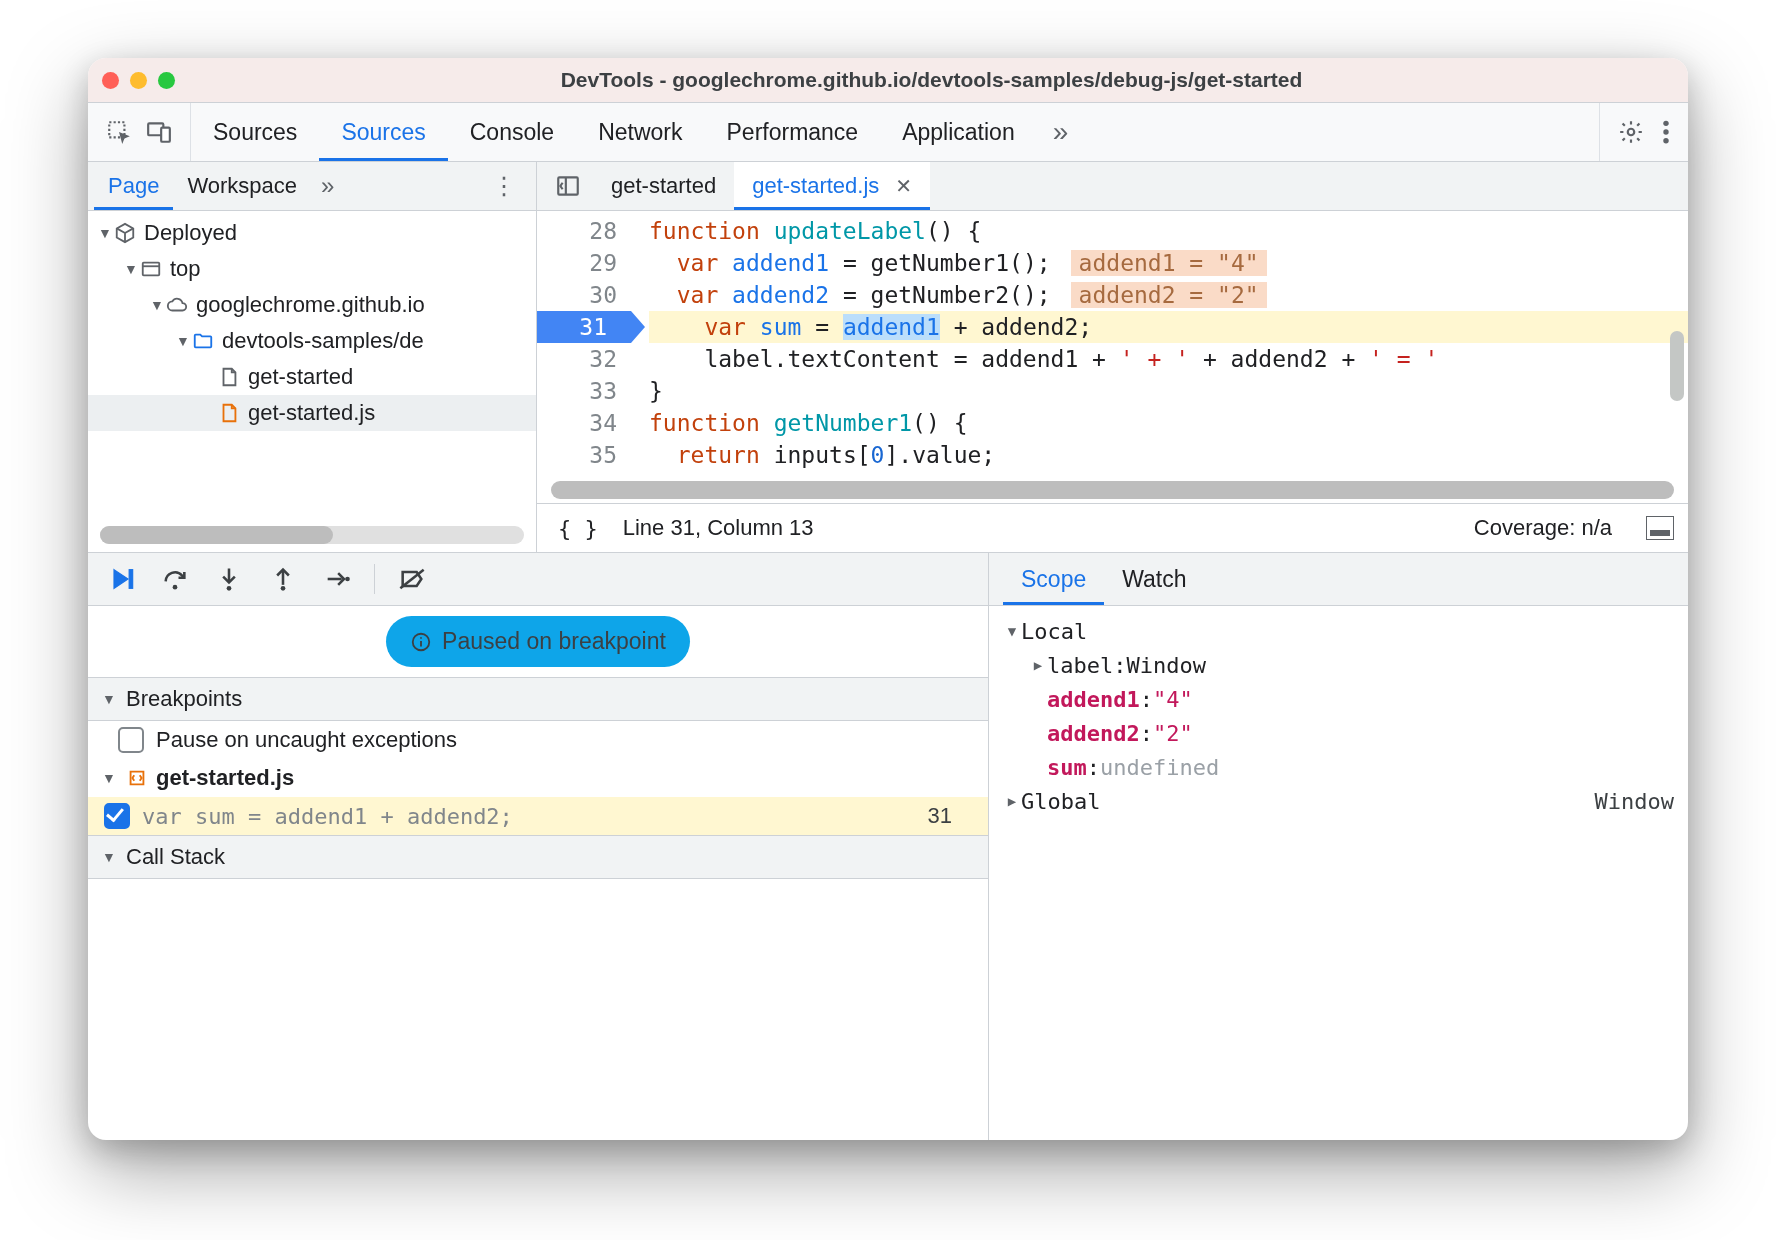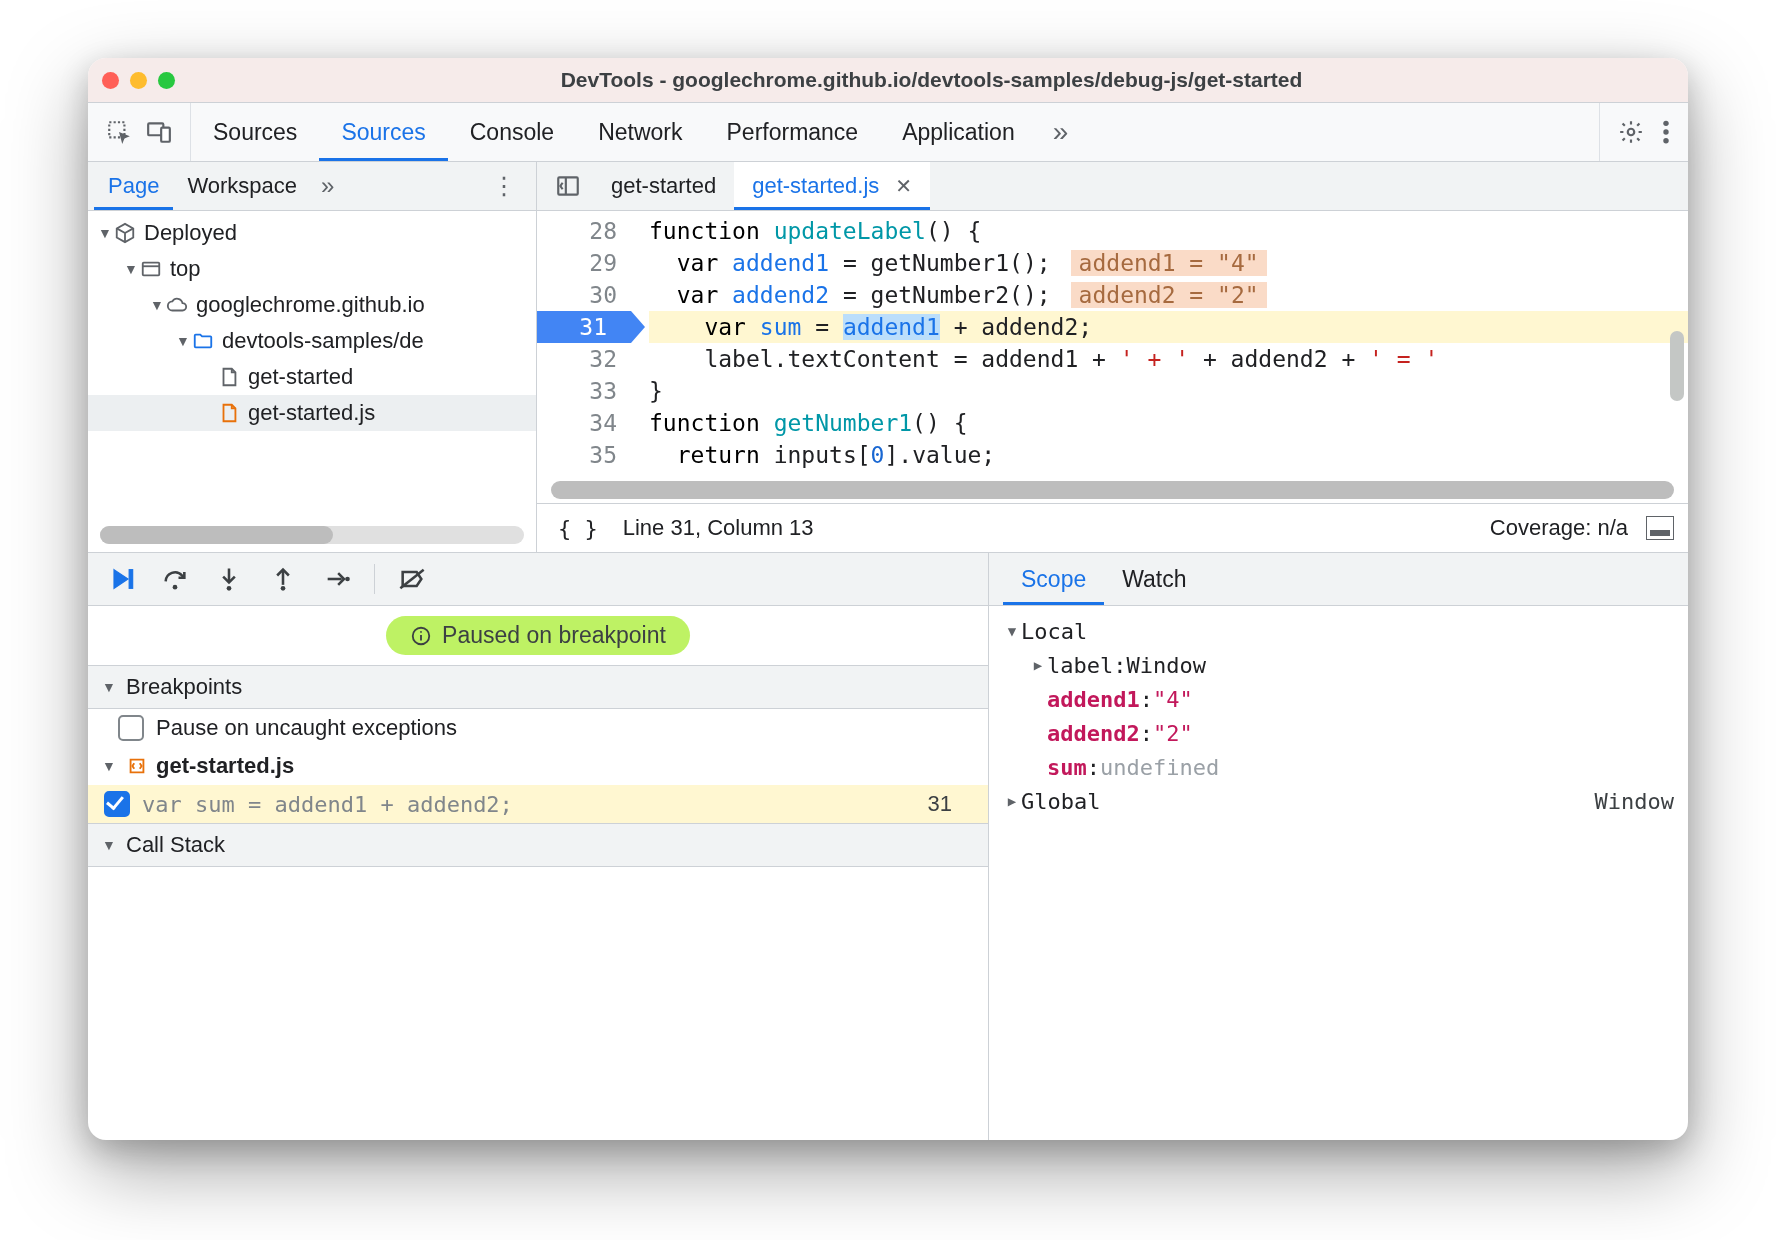--- a/index.html
+++ b/index.html
@@ -65,37 +65,37 @@
   .ed-tab.active{color:var(--blue);box-shadow:inset 0 -3px 0 var(--blue);background:#fff}
   .ed-close{font-size:20px;color:var(--muted);margin-left:6px}
   .code{flex:1;display:flex;font-family:var(--mono);font-size:23px;line-height:32px;overflow:hidden;position:relative}
   .gutter{width:80px;text-align:right;color:#80868b;padding:4px 10px 0 0;user-select:none;background:#fff}
   .gutter .gl{height:32px}
   .gutter .gl.exec{background:#4285f4;color:#fff;position:relative;margin-right:-14px;padding-right:24px}
   .gutter .gl.exec::after{content:"";position:absolute;right:-14px;top:0;border-top:16px solid transparent;border-bottom:16px solid transparent;border-left:14px solid #4285f4}
   .codelines{flex:1;padding:4px 0 0 22px;white-space:pre;overflow:hidden}
   .cl{height:32px}
   .cl.exec{background:var(--hl-yellow)}
-  .kw{color:#000000}.fn{color:var(--teal)}.nm{color:var(--blue)}.str{color:var(--red)}.num{color:#1967d2}
+  .kw{color:#c2410c}.fn{color:var(--teal)}.nm{color:var(--blue)}.str{color:var(--red)}.num{color:#1967d2}
   .sel{background:var(--hl-sel)}
   .inline-val{background:var(--inline-bg);color:#a66a3f;padding:0 8px;margin-left:20px}
   .ed-hscroll{height:18px;margin:4px 14px;background:#bdbdbd;border-radius:9px}
   .ed-status{height:48px;display:flex;align-items:center;border-top:1px solid var(--border);padding:0 14px;font-size:22px;color:var(--text);gap:18px}
   .braces{font-family:var(--mono);font-size:22px;border:1px solid transparent;padding:2px 6px}
-  .ed-status .right{margin-left:auto;display:flex;align-items:center;gap:18px}
+  .ed-status .right{margin-left:auto;display:flex;align-items:center;gap:34px}
   .drawer-btn{border:1px solid var(--muted);width:26px;height:22px;position:relative}
   .drawer-btn::after{content:"";position:absolute;left:3px;right:3px;bottom:3px;height:6px;background:var(--muted)}
   
   .dbg{width:900px;border-right:1px solid var(--border);display:flex;flex-direction:column;min-height:0}
   .dbg-tools{height:52px;background:var(--panel-bg);border-bottom:1px solid var(--border);display:flex;align-items:center;gap:8px;padding:0 10px}
   .tbtn{width:46px;height:40px;display:flex;align-items:center;justify-content:center;border-radius:4px}
   .tbtn svg{width:28px;height:28px}
   .tbtn.primary svg{stroke:var(--blue);fill:var(--blue)}
   .paused-banner{display:flex;justify-content:center;padding:10px 0;border-bottom:1px solid var(--border)}
-  .paused-pill{background:#bef264;border-radius:999px;padding:6px 24px;font-size:23px;display:flex;align-items:center;gap:10px;color:#3c4043}
+  .paused-pill{background:#0ea5e9;border-radius:999px;padding:12px 24px;font-size:23px;display:flex;align-items:center;gap:10px;color:#3c4043}
   .section-h{height:42px;display:flex;align-items:center;gap:8px;padding:0 12px;font-size:22px;background:var(--panel-bg);border-top:1px solid var(--border);border-bottom:1px solid var(--border)}
   .section-h.noborder-top{border-top:none}
   .bp-row{display:flex;align-items:center;gap:12px;padding:6px 30px;font-size:22px}
   .chk{width:22px;height:22px;border:2px solid #80868b;border-radius:5px;flex-shrink:0}
   .chk.on{background:var(--blue);border-color:var(--blue);position:relative}
   .chk.on::after{content:"";position:absolute;left:4px;top:0px;width:7px;height:13px;border:solid #fff;border-width:0 3px 3px 0;transform:rotate(40deg)}
   .bp-file-h{display:flex;align-items:center;gap:8px;padding:6px 12px;font-size:22px;font-weight:600}
   .bp-file-h svg{width:22px;height:22px}
   .bp-line{display:flex;align-items:center;gap:12px;padding:6px 16px;background:var(--hl-yellow);font-family:var(--mono);font-size:22px;color:#80868b}
   .bp-line .ln{margin-left:auto;padding-right:20px;color:#3c4043;font-family:var(--sans)}

